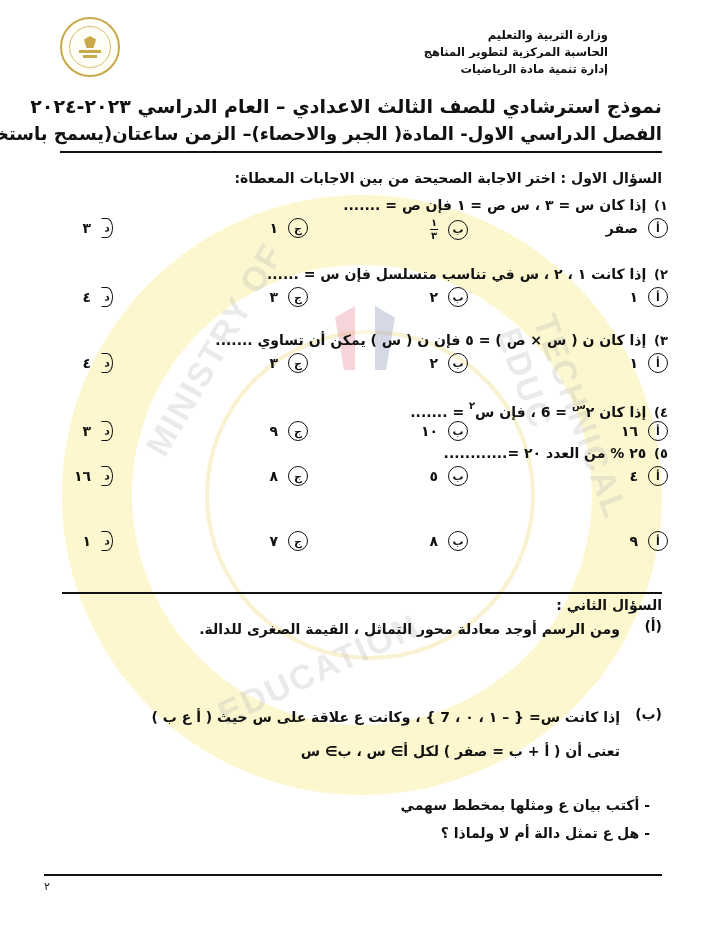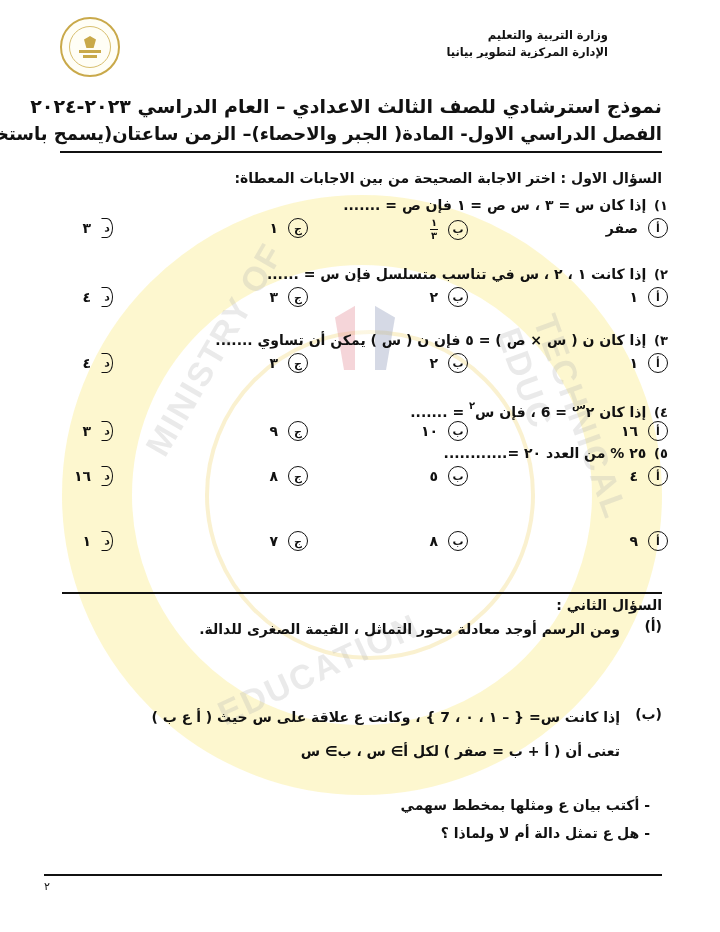--- a/index.html
+++ b/index.html
@@ -131,21 +131,22 @@
   <div class="logo">
     <div class="logo-inner">
       <div class="logo-eagle"></div>
       <div class="logo-bar"></div>
       <div class="logo-bar short"></div>
     </div>
   </div>
 
   <div class="header-right">
     <div>وزارة التربية والتعليم</div>
-    <div>الإدارة المركزية لتطوير بيانيا</div>
+    <div>الحاسبة المركزية لتطوير المناهج</div>
+    <div>إدارة تنمية مادة الرياضيات</div>
   </div>
 
   <div class="title">نموذج استرشادي للصف الثالث الاعدادي – العام الدراسي ٢٠٢٣-٢٠٢٤</div>
   <div class="subtitle">الفصل الدراسي الاول- المادة( الجبر والاحصاء)– الزمن ساعتان(يسمح باستخدام الالة الحاسبة)</div>
   <div class="rule" style="left:60px; right:58px; top:151px;"></div>
 
   <div class="q1-head">السؤال الاول : اختر الاجابة الصحيحة من بين الاجابات المعطاة:</div>
 
   <div class="q-item" style="top:194px;">
     <div class="q-stem">

